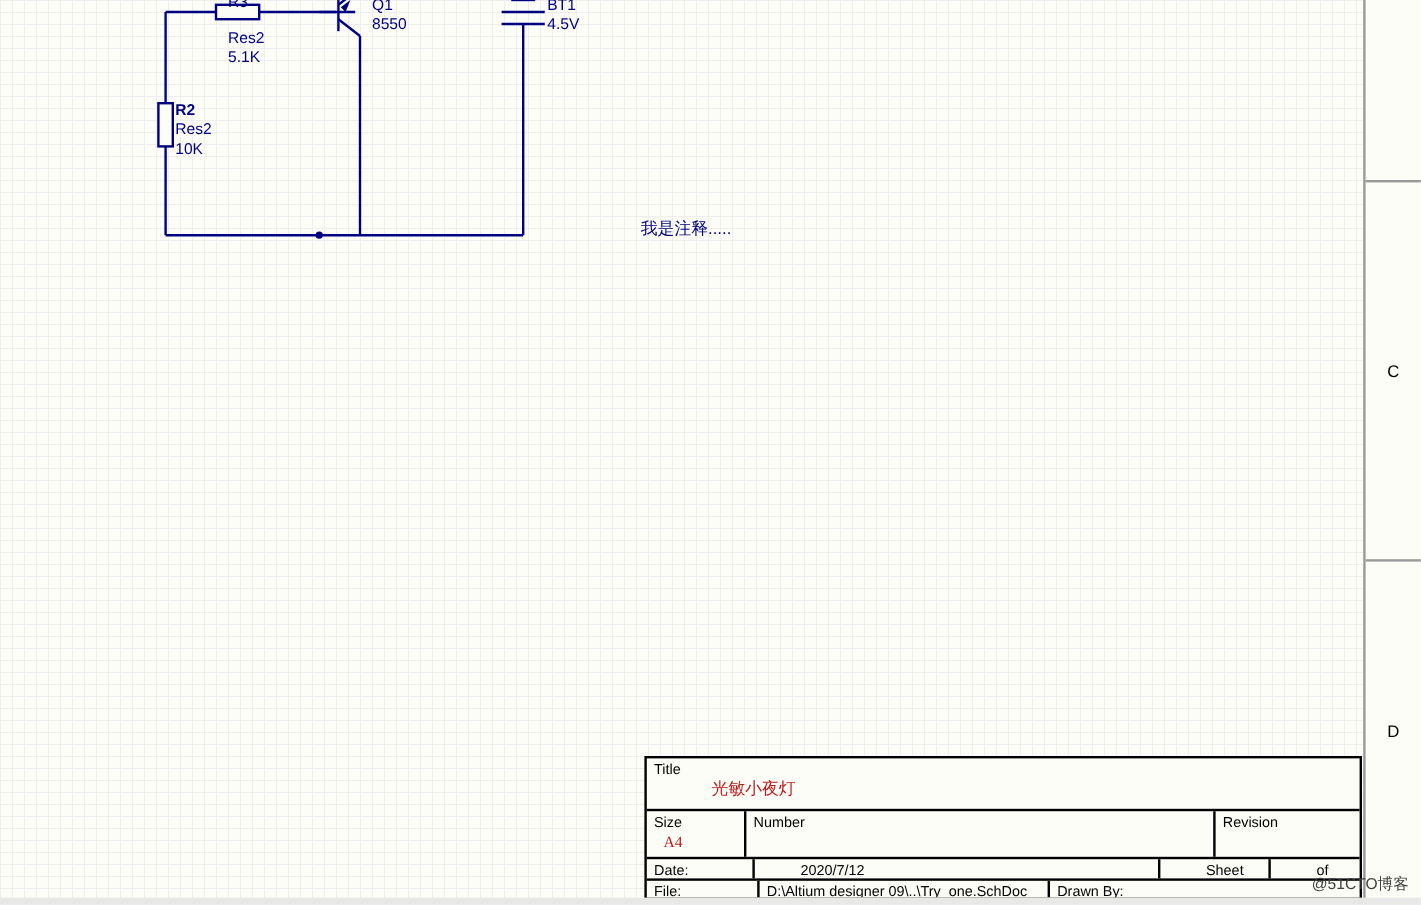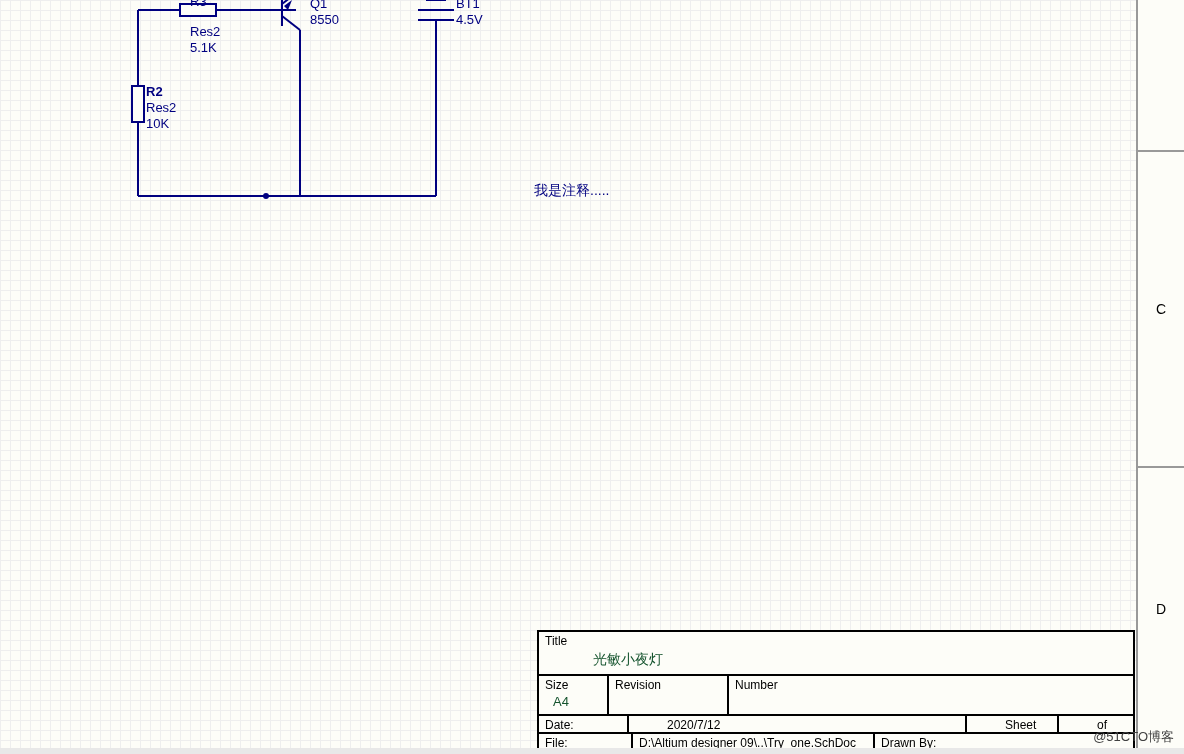--- a/index.html
+++ b/index.html
@@ -73,21 +73,21 @@
   }
   .title-block .row { display: flex; border-top: 2px solid #000; }
   .title-block .row:first-child { border-top: none; }
   .title-block .cell {
     padding: 2px 6px;
     border-right: 2px solid #000;
     line-height: 1.3;
   }
   .title-block .cell:last-child { border-right: none; }
   .title-block .label { font-size: 12px; }
-  .title-block .val { color: #14532d; font-size: 13px; padding-left: 20px; }
+  .title-block .val { color: #b91c1c; font-size: 13px; padding-left: 20px; font-family: Liberation Serif, serif; }
   .watermark {
     position: absolute;
     right: 10px;
     bottom: 8px;
     color: #404040;
     font-size: 13px;
     z-index: 10;
   }
   .bottom-strip {
     position: absolute;
@@ -156,29 +156,29 @@
   <div class="annotation" style="left:534px; top:182px;">我是注释.....</div>
 
   <div class="title-block">
     <div class="row" style="height:42px;">
       <div class="cell" style="flex:1; border-right:none;">
         <div class="label">Title</div>
         <div class="val" style="padding-left:48px; font-size:14px;">光敏小夜灯</div>
       </div>
     </div>
     <div class="row" style="height:40px;">
-      <div class="cell" style="width:70px;">
+      <div class="cell" style="width:83px;">
         <div class="label">Size</div>
         <div class="val" style="padding-left:8px;">A4</div>
       </div>
+      <div class="cell" style="flex:1;">
+        <div class="label">Number</div>
+      </div>
       <div class="cell" style="width:120px;">
         <div class="label">Revision</div>
-      </div>
-      <div class="cell" style="flex:1;">
-        <div class="label">Number</div>
       </div>
     </div>
     <div class="row" style="height:18px;gap:32px;">
       <div class="cell" style="width:90px;">
         <span class="label">Date:</span>
       </div>
       <div class="cell" style="width:306px; border-right:2px solid #000;">
         <span>2020/7/12</span>
       </div>
       <div class="cell" style="width:60px;">

